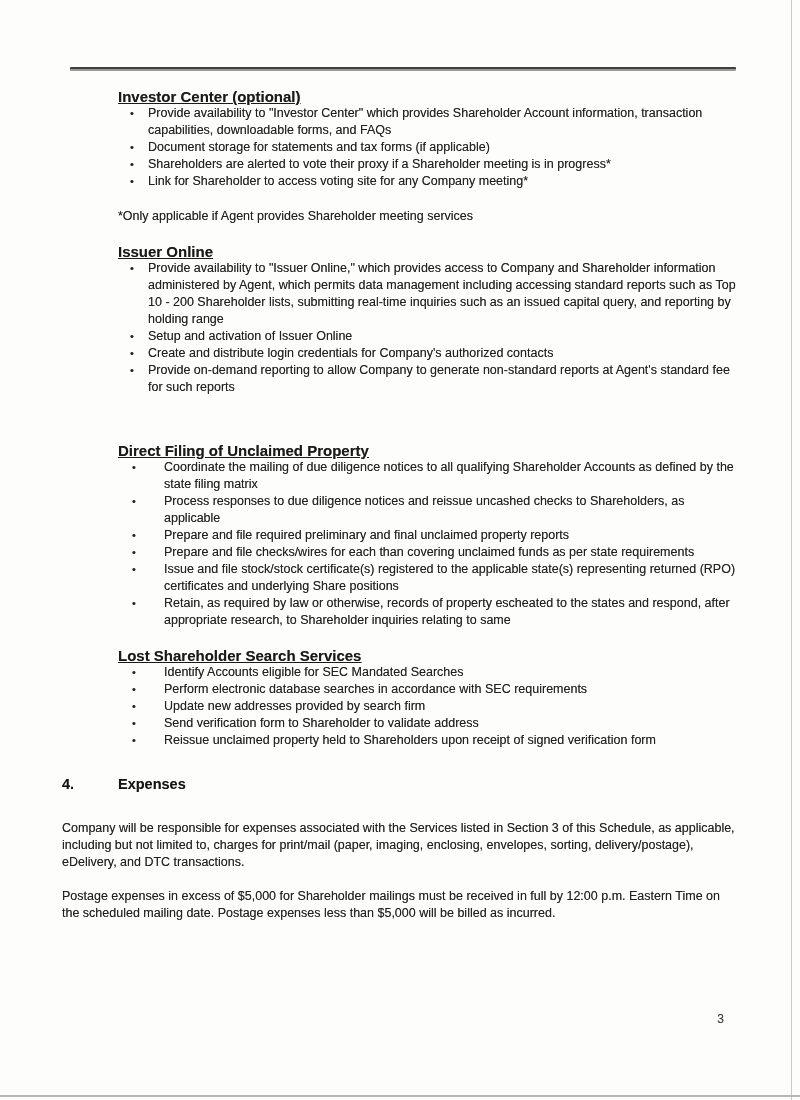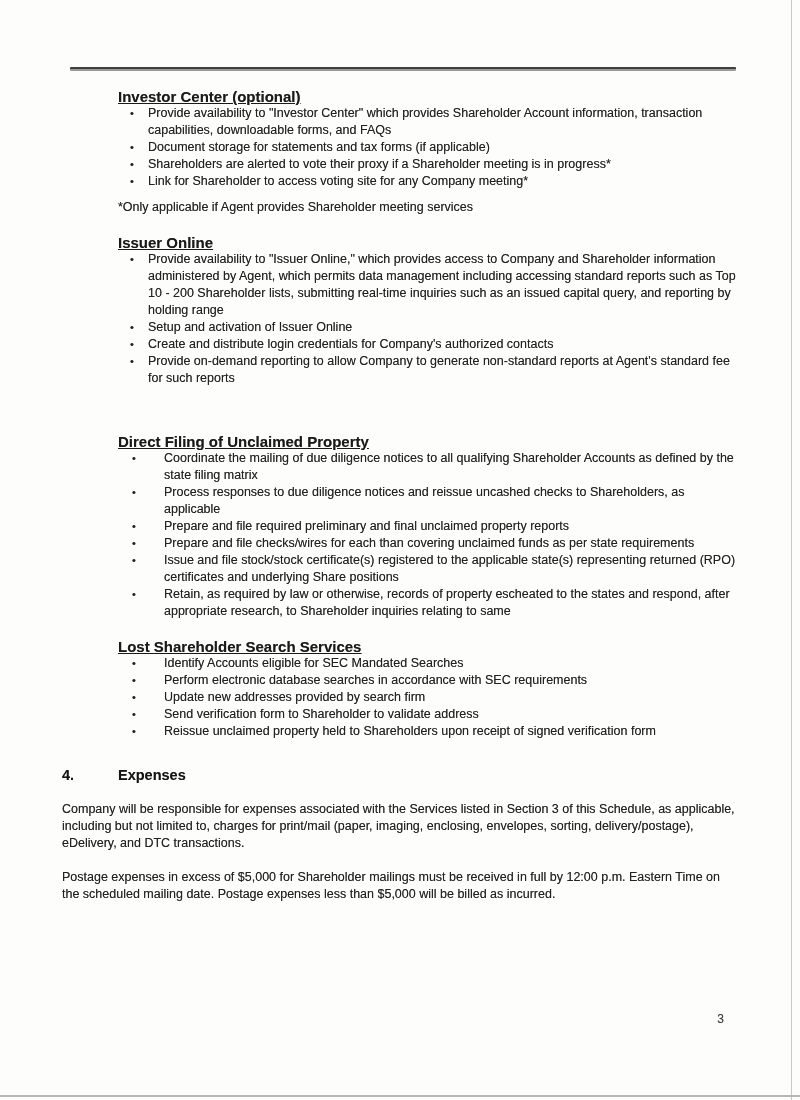--- a/index.html
+++ b/index.html
@@ -37,29 +37,29 @@
     color:#1a1a1a;
   }
   ul { list-style:none; }
   .blt { position:relative; }
   .blt .dot {
     position:absolute; left:12px; top:0; font-size:11px; color:#222;
   }
   .indent-a .blt { padding-left:30px; }
   .indent-b .blt { padding-left:46px; }
   .indent-b .blt .dot { left:14px; }
-  .footnote { margin-top:9px; }
+  .footnote { margin-top:18px; }
   .gap-sm { height:18px; }
   .gap-lg { height:46px; }
   .num-heading {
     display:flex; margin-top:27px;
     font-weight:bold; font-size:14.5px; color:#151515;
   }
   .num-heading .num { width:56px; }
-  .paras { margin-top:17px; width:676px; }
+  .paras { margin-top:27px; width:676px; }
   .paras p { margin-bottom:17px; }
   .page-number {
     position:absolute; right:76px; top:1012px;
     font-size:12px; color:#444;
   }
 </style>
 </head>
 <body>
 
 <div class="page">

